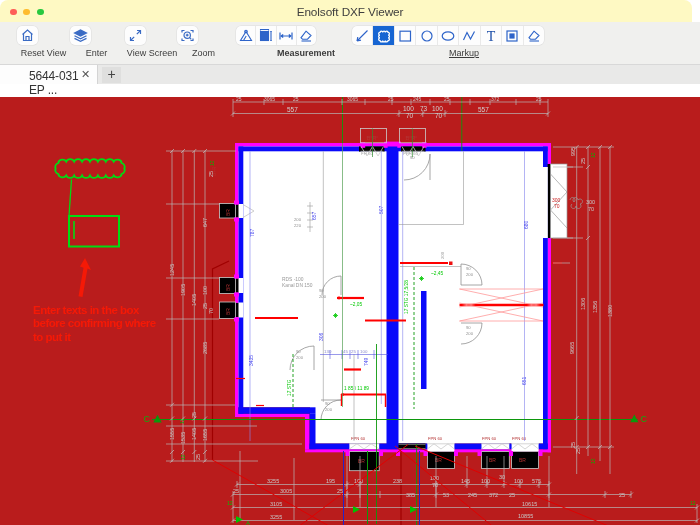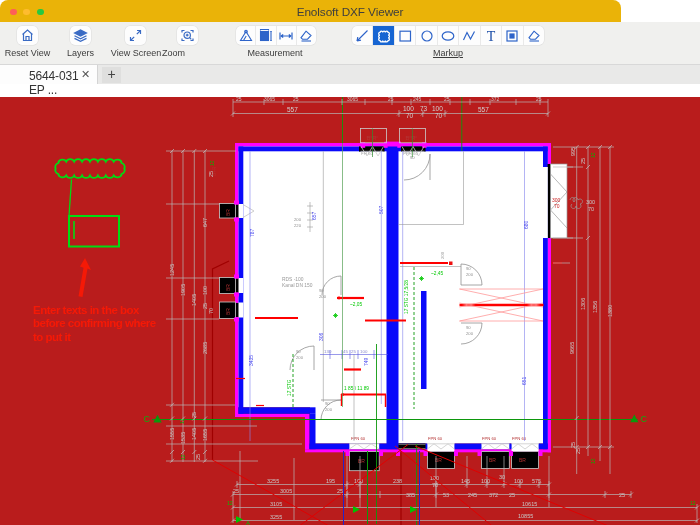--- a/index.html
+++ b/index.html
@@ -1,23 +1,23 @@
 <!DOCTYPE html>
 <html><head>
 <meta charset="utf-8">
 <style>
   html,body{margin:0;padding:0;width:700px;height:525px;overflow:hidden;background:#fff;}
   body{font-family:"Liberation Sans",sans-serif;}
   .win{width:700px;height:525px;position:relative;background:#fff;}
-  .titlebar{position:absolute;top:0;left:0;width:608px;height:22px;background:#eab308;border-radius:8px 8px 0 0;padding-left:13px;}
+  .titlebar{position:absolute;top:0;left:0;width:692px;height:22px;background:#fef9c3;border-radius:8px 8px 0 0;}
   .tl{position:absolute;top:8.5px;width:6.5px;height:6.5px;border-radius:50%;}
   .title{position:absolute;top:0;left:0;width:700px;height:22px;line-height:24px;text-align:center;font-size:11.8px;letter-spacing:-0.1px;color:#3e3e3e;}
   .toolbar{position:absolute;top:22px;left:0;width:700px;height:42px;background:#f0f0ee;border-bottom:1px solid #d8d8d8;}
   .tile{position:absolute;top:4px;height:19px;background:#fdfdfd;border-radius:5px;box-shadow:0 0 0 0.5px #dcdcdc;}
-  .tlabel{position:absolute;top:26px;font-size:9px;color:#3c3c3c;text-align:center;}
+  .tlabel{position:absolute;top:26px;font-size:9px;color:#3c3c3c;text-align:center;margin-left:16px;}
   .seg{position:absolute;top:4px;height:19px;background:#fdfdfd;border-radius:5px;box-shadow:0 0 0 0.5px #dcdcdc;display:flex;}
   .seg .s{flex:1;border-right:1px solid #e9e9e9;position:relative;}
   .seg .s:last-child{border-right:none;}
   .seg .s.sel{background:#1765d2;border-radius:0;}
   .seg .s:first-child.sel{border-radius:5px 0 0 5px;}
   .seg svg{position:absolute;left:50%;top:50%;transform:translate(-50%,-50%);}
   .tabbar{position:absolute;top:65px;left:0;width:700px;height:19px;background:#e9e9e8;}
   .tab{position:absolute;top:0;left:0;width:97px;height:19px;background:#fdfdfd;border-right:1px solid #d4d4d4;}
   .tab .tname{position:absolute;left:9px;top:3.5px;font-size:12px;letter-spacing:-0.15px;color:#333;padding-left:20px;}
   .tab .tx{position:absolute;left:81px;top:3px;font-size:11px;color:#555;}
@@ -49,23 +49,23 @@
       </svg>
     <svg style="position:absolute;left:128px;top:6px" width="15" height="15" viewBox="0 0 15 15" fill="none" stroke="#3a6bc4" stroke-width="1.2">
         <path d="M9 2.5 H12.5 V6 M12.5 2.5 L8.8 6.2 M6 12.5 H2.5 V9 M2.5 12.5 L6.2 8.8"></path>
       </svg>
     <svg style="position:absolute;left:180px;top:6px" width="15" height="15" viewBox="0 0 15 15" fill="none" stroke="#3a6bc4" stroke-width="1.2">
         <path d="M2 4.5 V2.5 H4.5 M10.5 2.5 H13 V4.5 M2 10.5 V12.5 H4.5 M13 10.5 V12.5 H10.5"></path>
         <circle cx="7.2" cy="7.2" r="3.2"></circle>
         <path d="M7.2 5.8 V8.6 M5.8 7.2 H8.6 M9.6 9.6 L11.3 11.3"></path>
       </svg>
     <div class="tlabel" style="left:0px;width:55px;">Reset View</div>
-    <div class="tlabel" style="left:53px;width:55px;">Layers</div>
+    <div class="tlabel" style="left:53px;width:55px;">Enter</div>
     <div class="tlabel" style="left:105px;width:62px;">View Screen</div>
-    <div class="tlabel" style="left:146px;width:55px;">Zoom</div>
+    <div class="tlabel" style="left:160px;width:55px;">Zoom</div>
 
     <div class="seg" style="left:236px;width:80px;">
       <div class="s">
           <svg width="16" height="16" viewBox="0 0 16 16" fill="none" stroke="#2e64c9" stroke-width="1.1">
             <path d="M8 3.5 L13.5 12.5 H2.5 Z"></path>
             <circle cx="8" cy="3.5" r="1.3"></circle>
             <path d="M5.5 12.5 L8.2 8"></path>
           </svg>
         </div>
       <div class="s">
@@ -79,21 +79,21 @@
             <path d="M2 4.5 V11.5 M14 4.5 V11.5 M3 8 H13 M3 8 L5.2 6.5 M3 8 L5.2 9.5 M13 8 L10.8 6.5 M13 8 L10.8 9.5"></path>
           </svg>
         </div>
       <div class="s">
           <svg width="16" height="16" viewBox="0 0 16 16" fill="none" stroke="#2e64c9" stroke-width="1.1">
             <path d="M8 3.2 L13 7.5 L9.5 11.2 L4.5 11.2 L3 9.8 Z"></path>
             <path d="M3.5 13 H13"></path>
           </svg>
         </div>
     </div>
-    <div class="tlabel" style="left:239px;width:72px;">Measurement</div>
+    <div class="tlabel" style="left:254px;width:72px;font-weight:bold;">Measurement</div>
 
     <div class="seg" style="left:352px;width:192px;">
       <div class="s">
           <svg width="16" height="16" viewBox="0 0 16 16" fill="none" stroke="#2e64c9" stroke-width="1.2">
             <path d="M13.5 2.5 L4 12 M3 13 L3.8 9 M3 13 L7 12.2"></path>
           </svg>
         </div>
       <div class="s sel">
           <svg width="16" height="16" viewBox="0 0 16 16" fill="none" stroke="#ffffff" stroke-width="1.25">
             <path d="M4 4.4 a1.35 1.35 0 0 1 2.7 0 a1.35 1.35 0 0 1 2.7 0 a1.35 1.35 0 0 1 2.7 0 a1.35 1.35 0 0 1 0 2.7 a1.35 1.35 0 0 1 0 2.7 a1.35 1.35 0 0 1 0 2.7 a1.35 1.35 0 0 1 -2.7 0 a1.35 1.35 0 0 1 -2.7 0 a1.35 1.35 0 0 1 -2.7 0 a1.35 1.35 0 0 1 0 -2.7 a1.35 1.35 0 0 1 0 -2.7 a1.35 1.35 0 0 1 0 -2.7 Z"></path>

